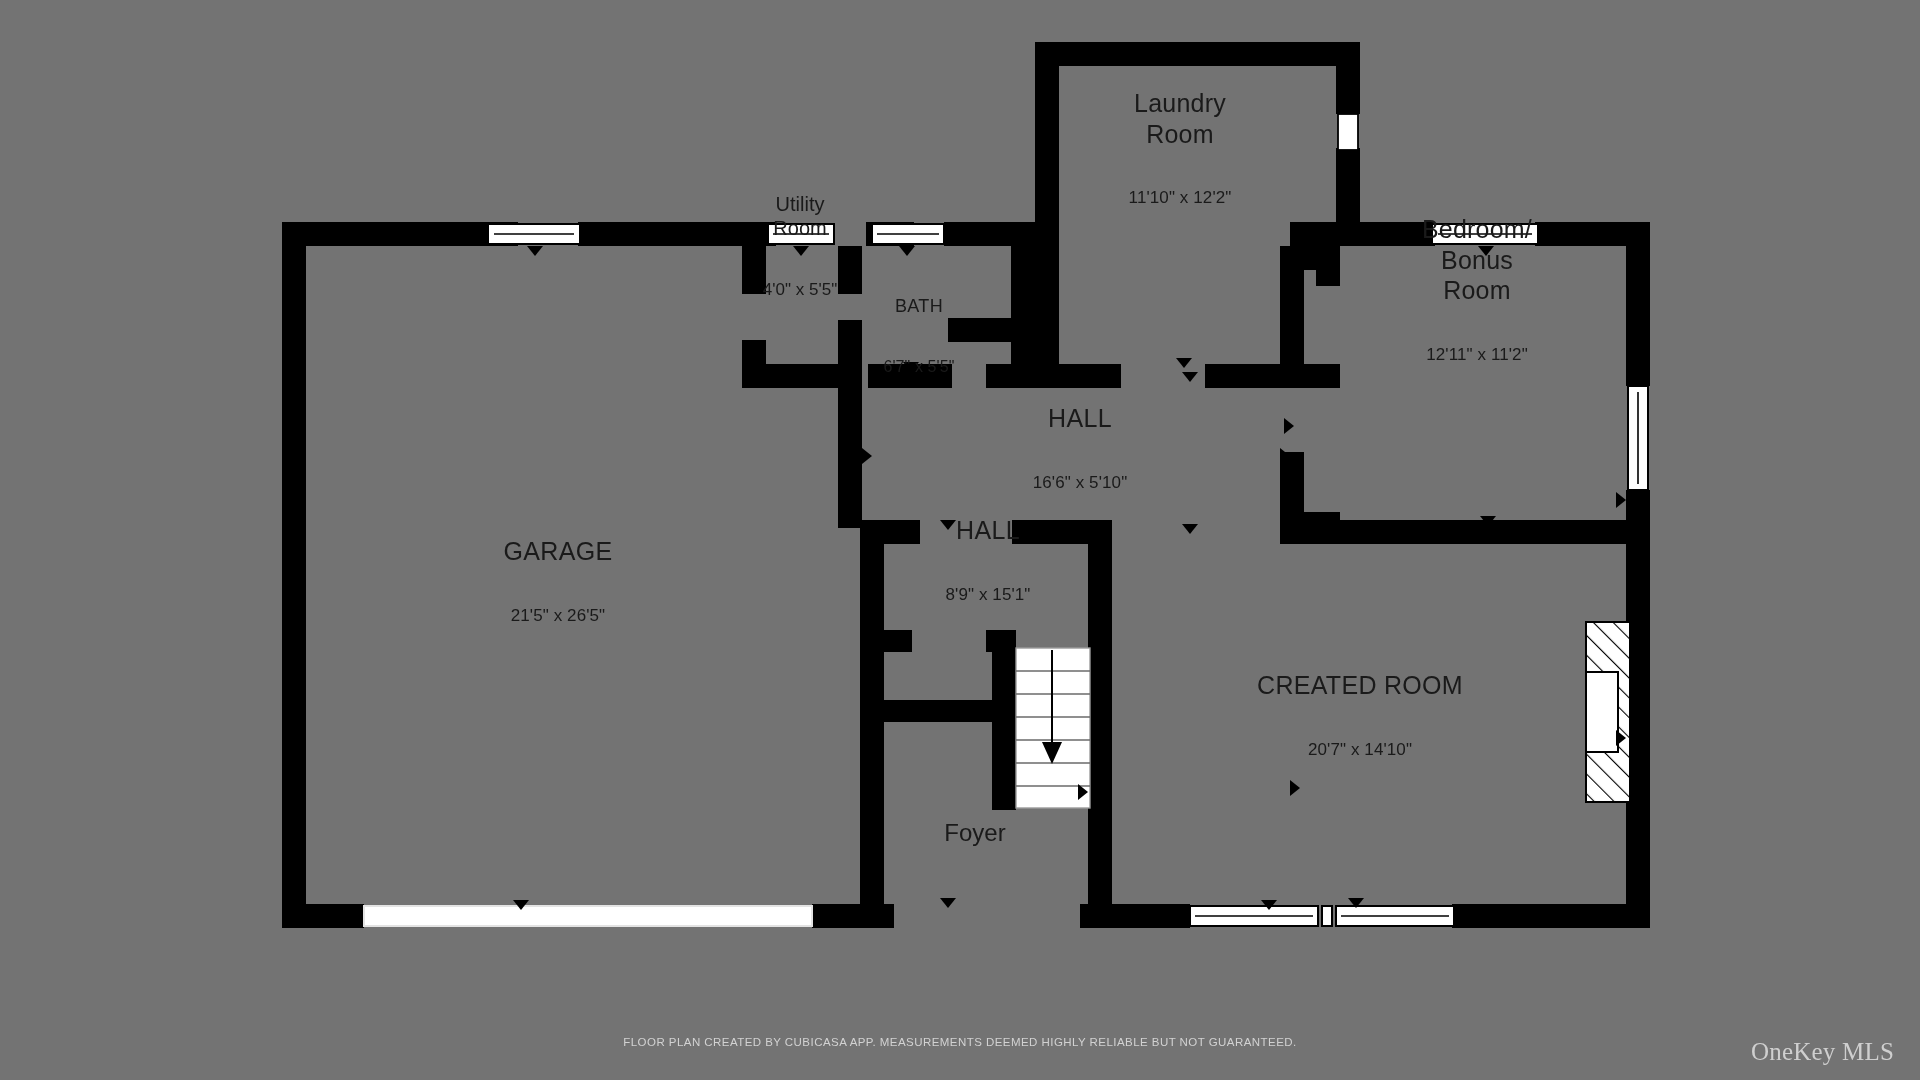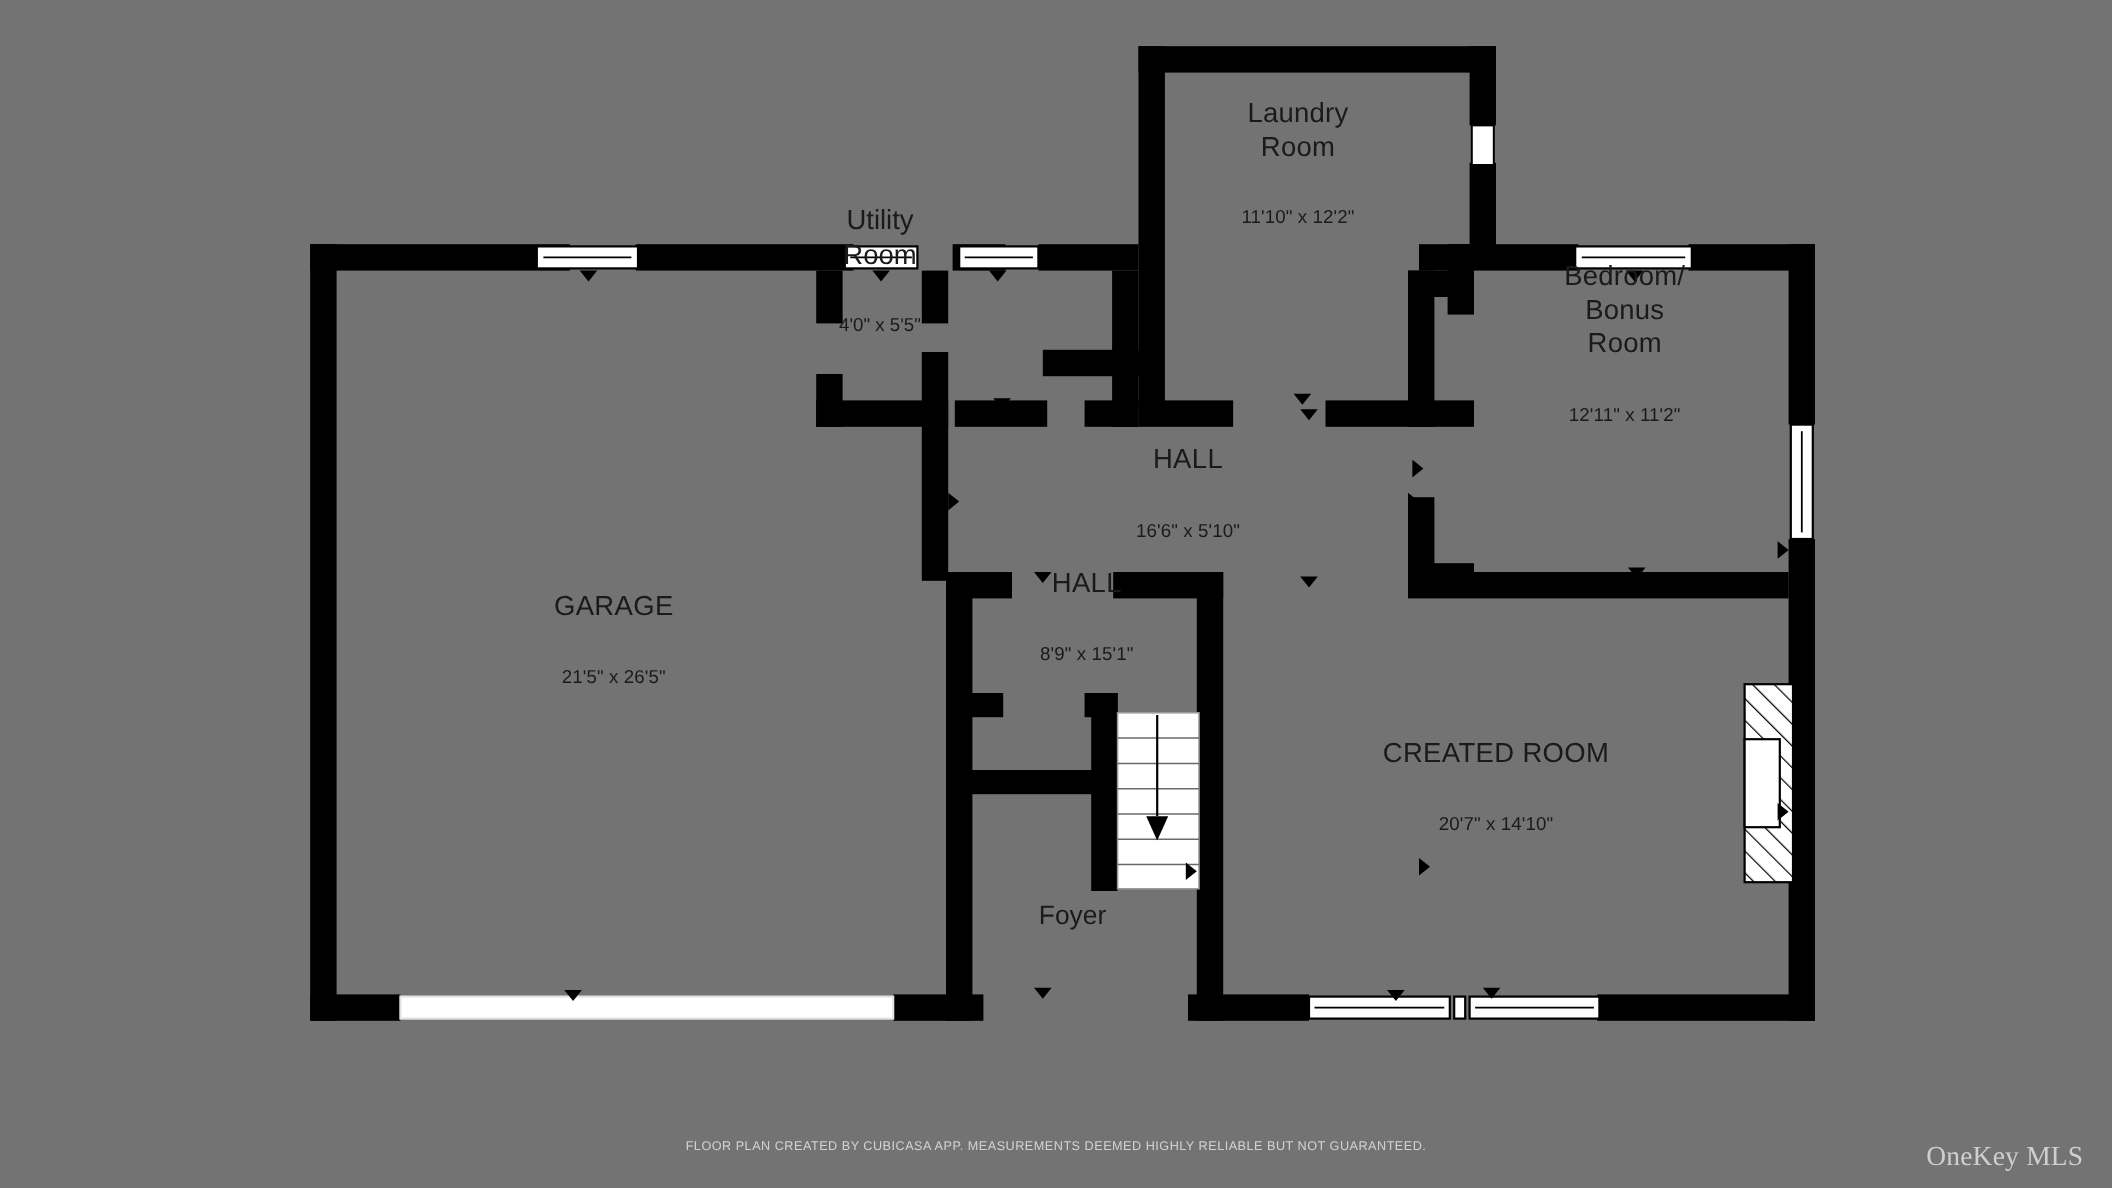--- a/index.html
+++ b/index.html
@@ -40,21 +40,21 @@
   }
   .room-label .rl-dim {
     display: block;
   }
   .lbl-lg .rl-name { font-size: 25px; font-weight: 400; letter-spacing: 0.2px; }
   .lbl-lg .rl-dim  { font-size: 17px; font-weight: 400; letter-spacing: 0.1px; }
   .lbl-md .rl-name { font-size: 25px; font-weight: 400; letter-spacing: 0.3px; }
   .lbl-md .rl-dim  { font-size: 17px; font-weight: 400; letter-spacing: 0.1px; }
   .lbl-sm .rl-name { font-size: 18px; font-weight: 400; letter-spacing: 0.3px; }
   .lbl-sm .rl-dim  { font-size: 16px; font-weight: 400; letter-spacing: 0.1px; }
-  .lbl-util .rl-name { font-size: 25px; font-weight: 400; }
+  .lbl-util .rl-name { font-size: 20px; font-weight: 400; }
   .lbl-util .rl-dim  { font-size: 17px; font-weight: 400; }
   .lbl-foyer .rl-name { font-size: 24px; font-weight: 400; }
 
   #footer-note {
     position: absolute;
     left: 0;
     top: 1036px;
     width: 1920px;
     text-align: center;
     font-size: 11.5px;
@@ -261,22 +261,26 @@
 Room</span>
     <span class="rl-dim">11'10" x 12'2"</span>
   </div>
 
   <div class="room-label lbl-util" style="left:800px; top:246px; transform:translate(-50%,-50%);">
     <span class="rl-name">Utility
 Room</span>
     <span class="rl-dim">4'0" x 5'5"</span>
   </div>
 
-
-  <div class="room-label lbl-lg" style="left:1477px; top:312px; transform:translate(-50%,-50%);">
+  <div class="room-label lbl-sm" style="left:919px; top:336px; transform:translate(-50%,-50%);">
+    <span class="rl-name">BATH</span>
+    <span class="rl-dim">6'7" x 5'5"</span>
+  </div>
+
+  <div class="room-label lbl-lg" style="left:1477px; top:290px; transform:translate(-50%,-50%);">
     <span class="rl-name">Bedroom/
 Bonus
 Room</span>
     <span class="rl-dim">12'11" x 11'2"</span>
   </div>
 
   <div class="room-label lbl-md" style="left:1080px; top:448px; transform:translate(-50%,-50%);">
     <span class="rl-name">HALL</span>
     <span class="rl-dim">16'6" x 5'10"</span>
   </div>

